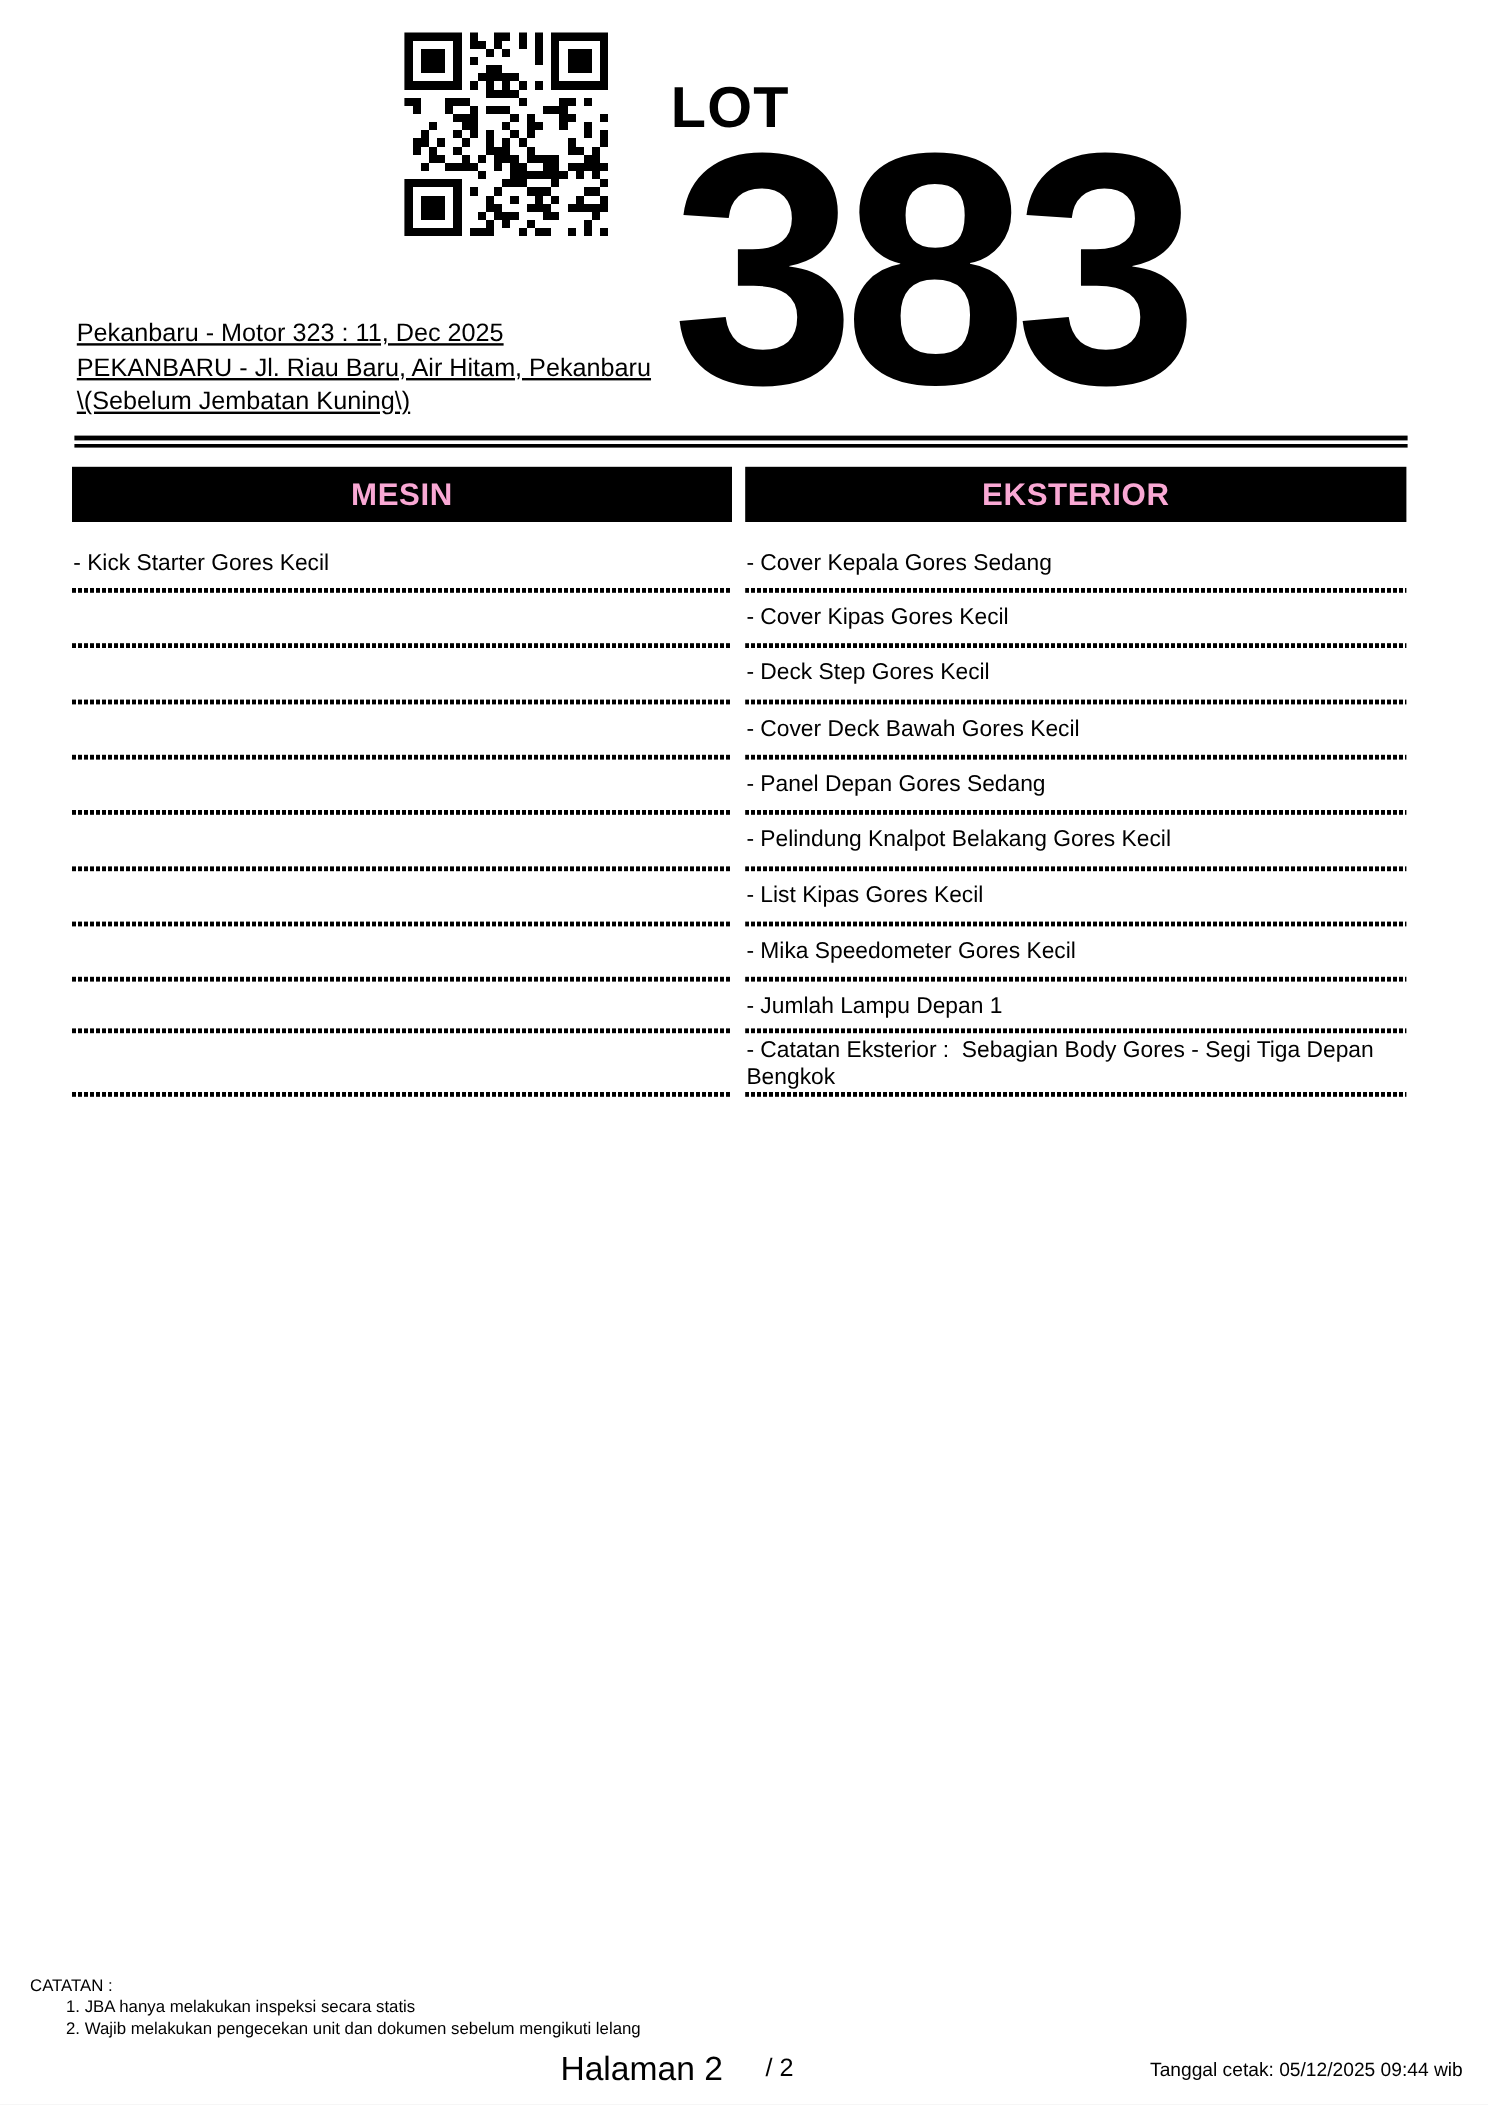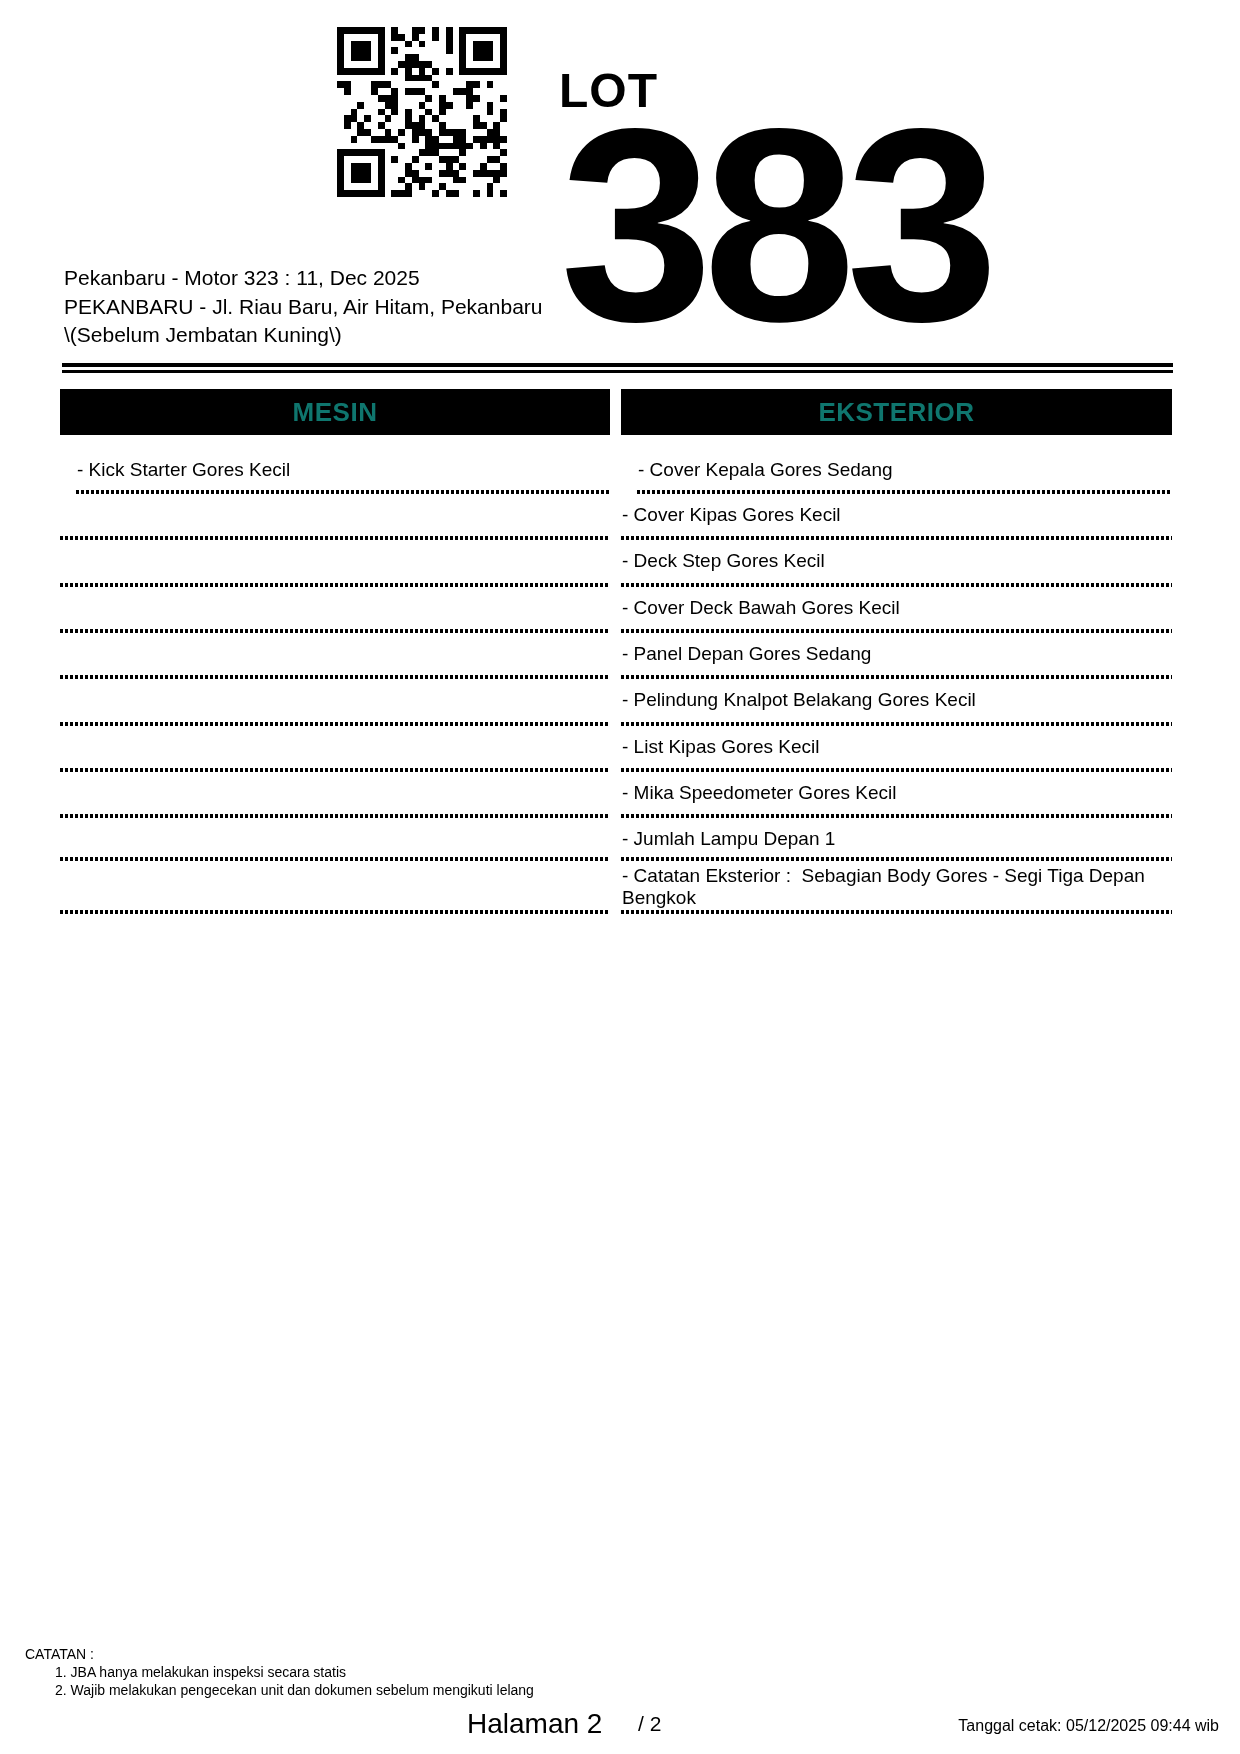--- a/index.html
+++ b/index.html
@@ -14,46 +14,46 @@
   .lot-label{
     position:absolute;left:559px;top:63px;
     font-size:48px;font-weight:bold;line-height:56px;letter-spacing:1px;
   }
   .lot-number{
     position:absolute;left:560px;top:87px;
     font-size:275px;font-weight:bold;line-height:275px;letter-spacing:-10px;
   }
   .auction{
     position:absolute;left:64px;top:264px;width:480px;
-    font-size:21px;line-height:28.5px;
+    font-size:21px;line-height:28.5px;text-decoration:underline;
   }
   .double-rule{
     position:absolute;left:62px;top:363px;width:1111px;height:10px;
     border-top:4px solid #000;border-bottom:3px solid #000;box-sizing:border-box;
   }
   
   .col{position:absolute;top:389px;}
   .col-left{left:60px;width:550px;}
   .col-right{left:621px;width:551px;}
   .col-header{
-    height:46px;background:#000;color:#0f766e;
+    height:46px;background:#000;color:#f9a8d4;
     font-size:26px;font-weight:bold;text-align:center;line-height:46px;
     letter-spacing:0.5px;
   }
   .cell{
     box-sizing:border-box;
     font-size:19px;line-height:22px;
     padding:10px 2px 0 1px;
     white-space:pre-wrap;
     background-image:repeating-linear-gradient(90deg,#000 0 3px,transparent 3px 5px);
     background-size:100% 4px;
     background-position:left bottom;
     background-repeat:no-repeat;
   }
-  .cell:nth-child(1){height:59px;padding-top:24px;margin-left:16px;}
+  .cell:nth-child(1){height:59px;padding-top:24px;}
   .cell:nth-child(2){height:46px;}
   .cell:nth-child(3){height:47px;}
   .cell:nth-child(4){height:46px;}
   .cell:nth-child(5){height:46px;}
   .cell:nth-child(6){height:47px;}
   .cell:nth-child(7){height:46px;}
   .cell:nth-child(8){height:46px;}
   .cell:nth-child(9){height:43px;}
   .cell:nth-child(10){height:53px;padding-top:4px;}
   

